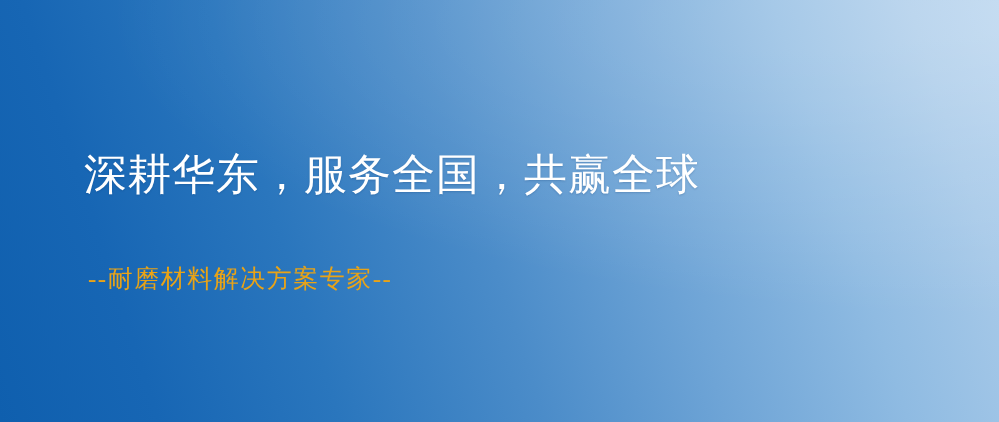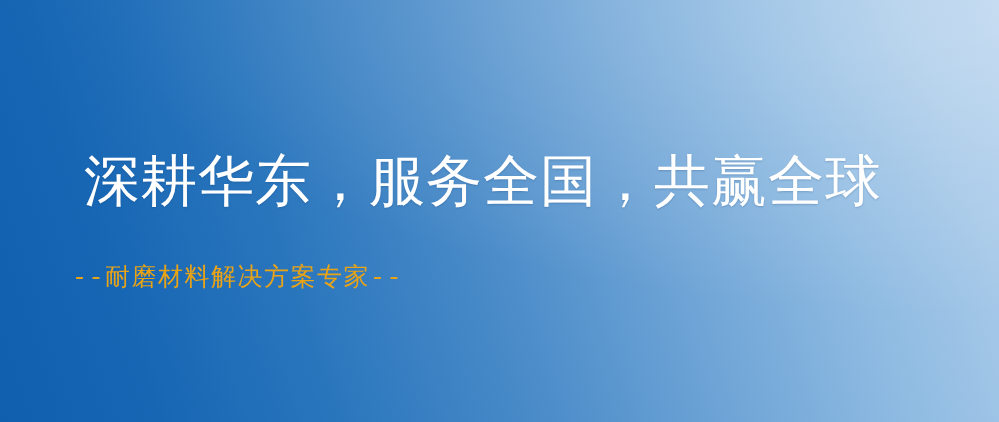--- a/index.html
+++ b/index.html
@@ -37,34 +37,34 @@
         rgba(255,255,255,0.30) 0%,
         rgba(255,255,255,0.13) 32%,
         rgba(255,255,255,0.00) 62%);
   }
 
   .headline {
     position: absolute;
     left: 84px;
     top: 152px;
     font-family: "DejaVu Serif", "Liberation Serif", serif;
-    font-size: 56px;
+    font-size: 43px;
     line-height: 1.05;
     letter-spacing: 1px;
     color: #ffffff;
     white-space: nowrap;
     z-index: 3;
     text-shadow: 0 1px 2px rgba(10,50,100,0.22);
   }
 
   .subtitle {
     position: absolute;
-    left: 72px;
+    left: 88px;
     top: 265px;
-    font-family: Liberation Mono, monospace;
+    font-family: Liberation Serif, serif;
     font-size: 25px;
     line-height: 1.1;
     letter-spacing: 1.5px;
     color: #e8a317;
     white-space: nowrap;
     z-index: 3;
   }
 
   
   .logo {

